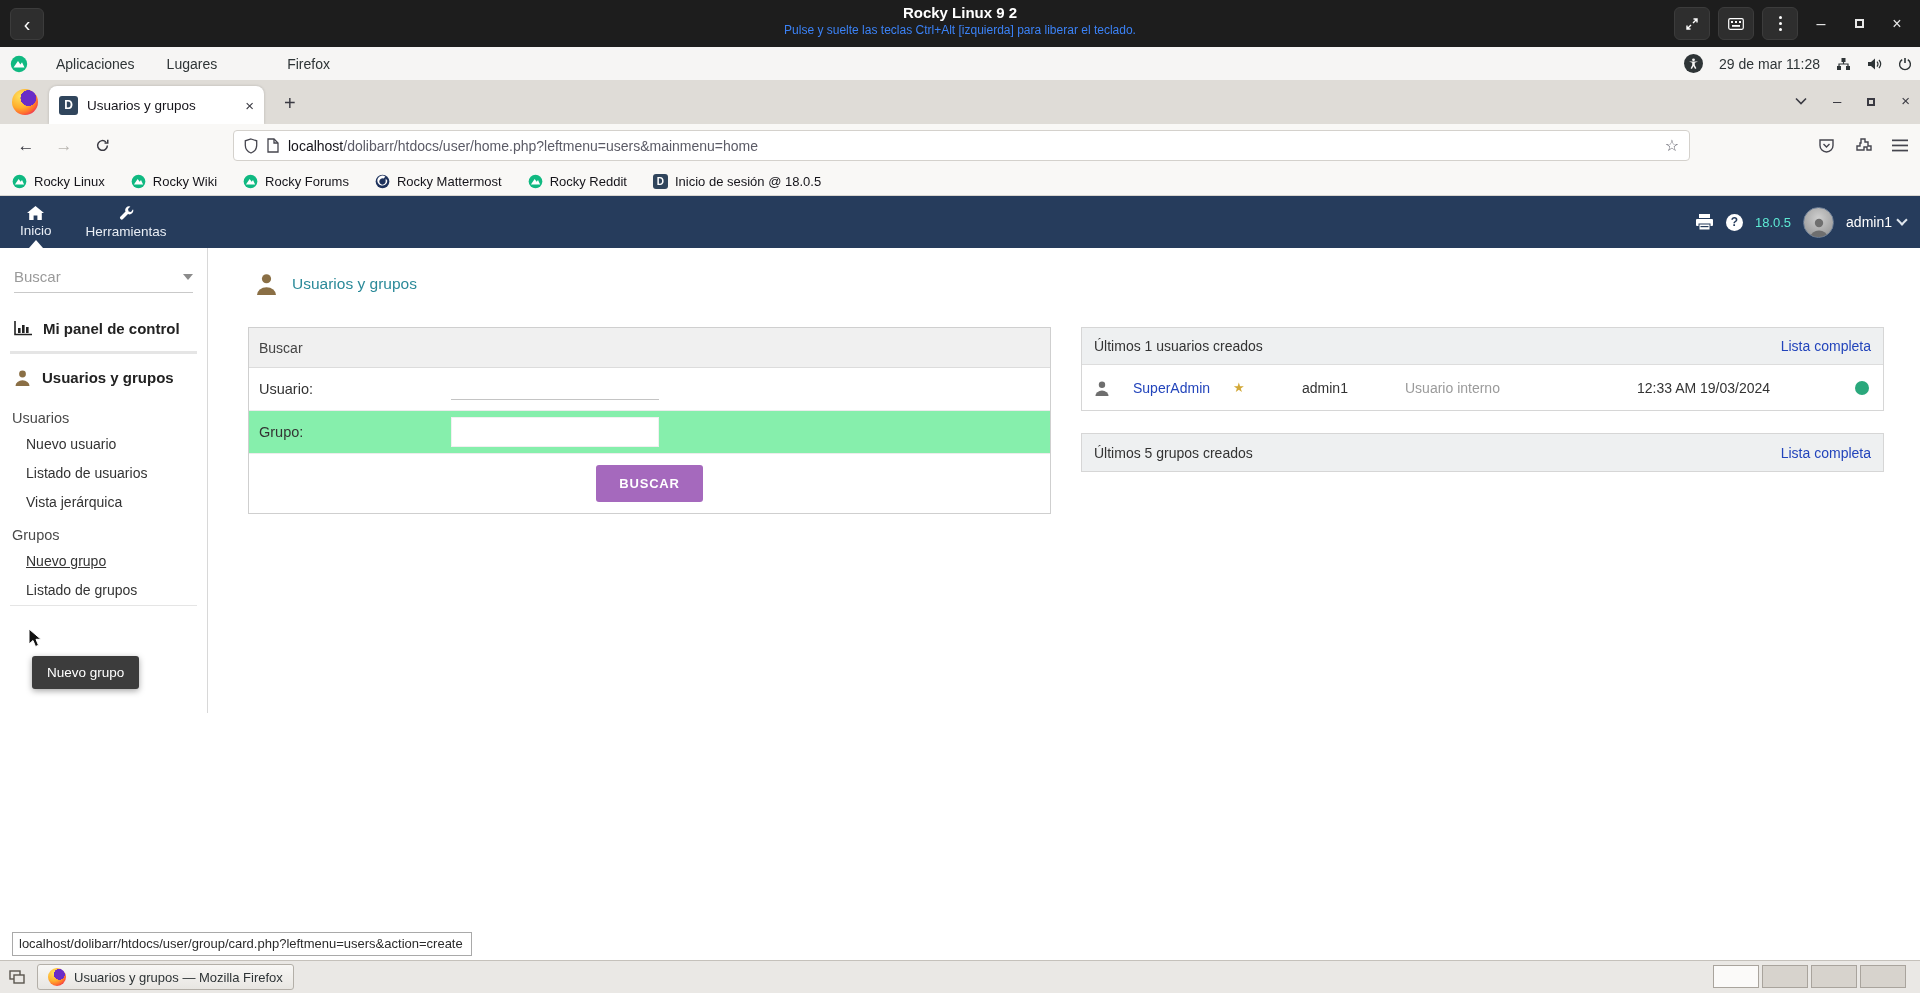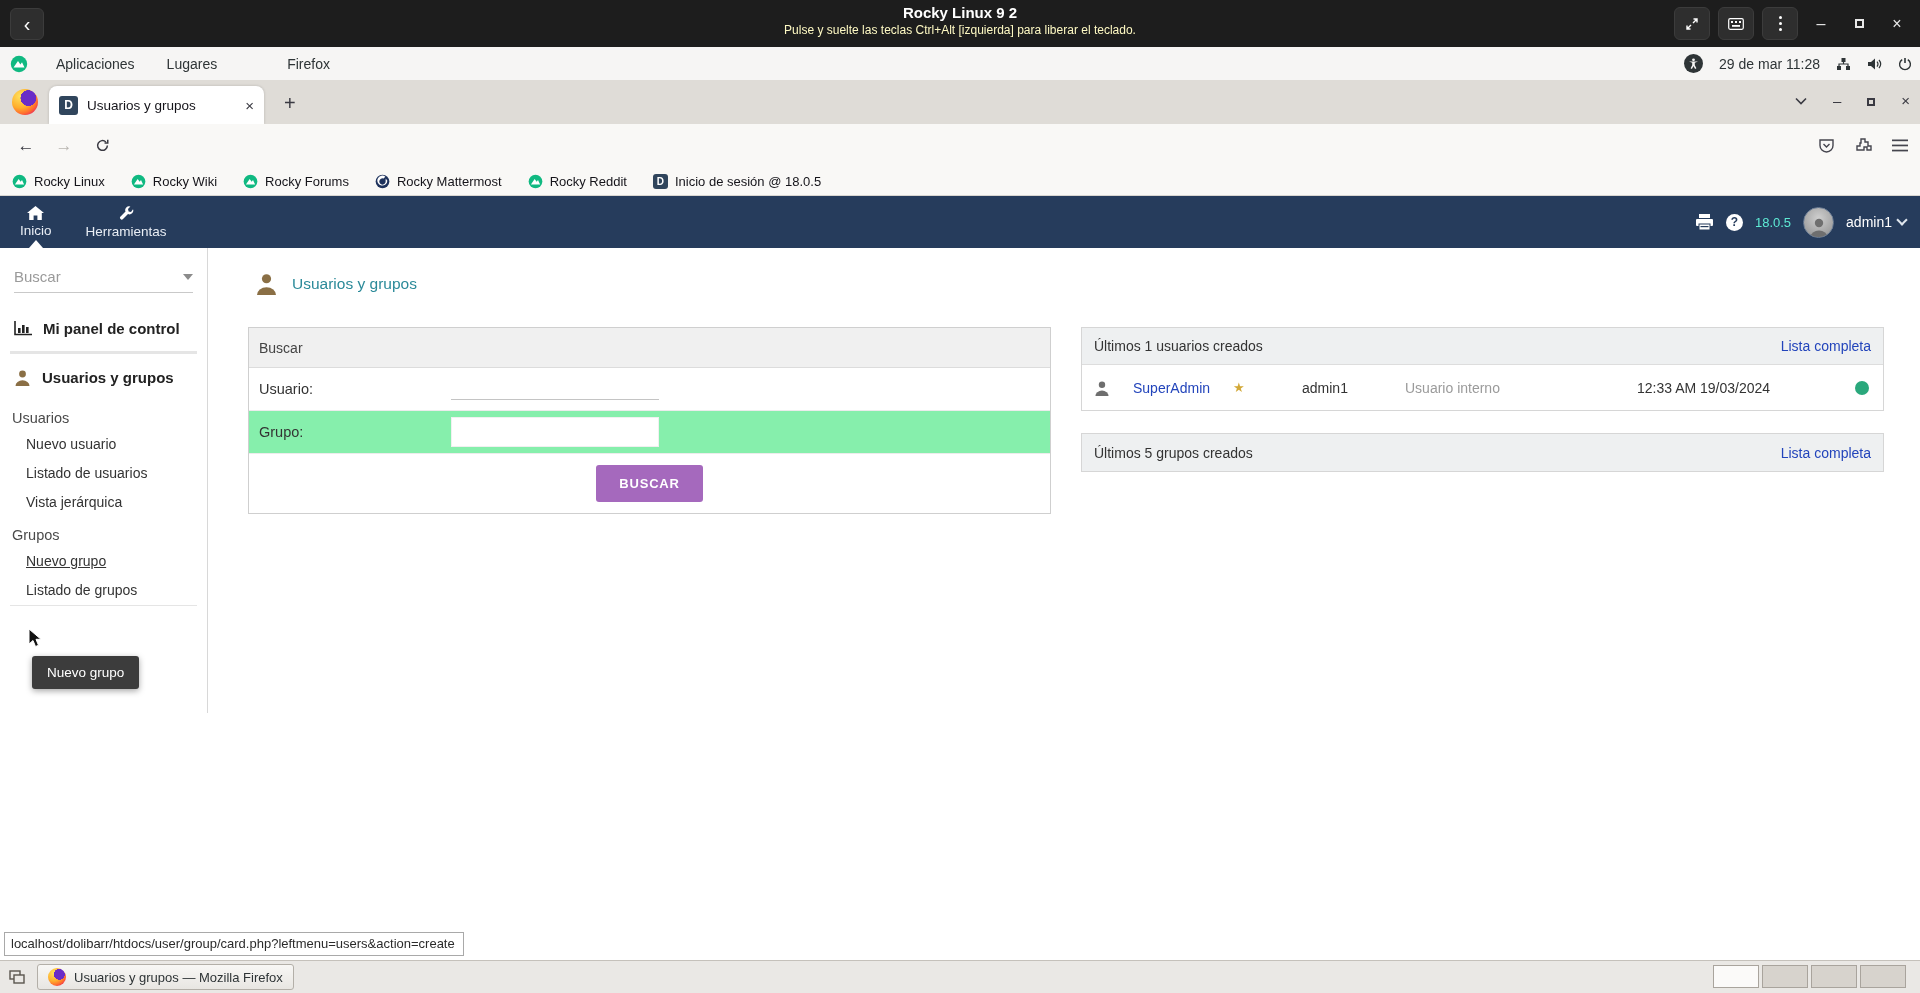--- a/index.html
+++ b/index.html
@@ -5,21 +5,21 @@
   * { box-sizing: border-box; margin: 0; padding: 0; }
   html,body { width:1920px; height:993px; }
   body { font-family:"Liberation Sans", sans-serif; background:#fff; }
   .screen { position:relative; width:1920px; height:993px; overflow:hidden; background:#fff; }
 
   
   .vm-bar { position:absolute; left:0; top:0; width:1920px; height:47px; background:#1d1d1d; display:flex; align-items:center; }
   .vm-back { position:absolute; left:10px; top:8px; width:34px; height:32px; background:#2e2e2e; border:1px solid #3c3c3c; border-radius:6px; color:#fff; font-size:20px; display:flex; align-items:center; justify-content:center; }
   .vm-center { position:absolute; left:0; right:0; top:4px; text-align:center; color:#fff; }
   .vm-title { font-size:15px; font-weight:bold; }
-  .vm-sub { font-size:12px; color:#fef9c3; margin-top:2px; }
+  .vm-sub { font-size:12px; color:#3b82f6; margin-top:2px; }
   .vm-right { position:absolute; right:8px; top:7px; display:flex; align-items:center; gap:8px; }
   .vm-btn { width:36px; height:33px; background:#2e2e2e; border:1px solid #3c3c3c; border-radius:6px; display:flex; align-items:center; justify-content:center; color:#fff; }
   .vm-glyph { width:30px; height:33px; display:flex; align-items:center; justify-content:center; color:#e8e8e8; font-size:16px; }
   .kebab { display:flex; flex-direction:column; gap:3px; }
   .kebab i { width:3px; height:3px; background:#fff; border-radius:50%; }
   .sq { width:9px; height:9px; border:2px solid #e8e8e8; display:inline-block; }
 
   
   .gnome-bar { position:absolute; left:0; top:47px; width:1920px; height:33px; background:#f6f5f4; display:flex; align-items:center; color:#2e3436; font-size:14px; }
   .gnome-left { display:flex; align-items:center; gap:24px; padding-left:10px; }
@@ -106,21 +106,21 @@
   .ucol-name { width:208px; display:flex; align-items:center; gap:23px; }
   .uname { color:#2244bb; }
   .ustar { color:#d2a837; font-size:13px; }
   .ucol-login { width:103px; color:#333; }
   .ucol-type { width:232px; color:#9b9b9b; }
   .ucol-date { flex:1; color:#333; }
   .status-dot { width:14px; height:14px; border-radius:50%; background:#2aa87c; margin-right:14px; }
   .box-gap { height:22px; }
 
   
-  .status-url { position:absolute; left:4px; top:932px; background:#fff; border:1px solid #a9a9a9; padding:3px 8px 4px 6px; font-size:13px; color:#2b2b2b; white-space:nowrap; }
+  .status-url { position:absolute; left:12px; top:932px; background:#fff; border:1px solid #a9a9a9; padding:3px 8px 4px 6px; font-size:13px; color:#2b2b2b; white-space:nowrap; }
   .taskbar { position:absolute; left:0; top:960px; width:1920px; height:33px; background:#eae8e5; border-top:1px solid #c5c1bb; display:flex; align-items:center; }
   .show-desktop { width:24px; height:24px; margin-left:5px; display:flex; align-items:center; justify-content:center; }
   .task-win { margin-left:8px; height:26px; display:flex; align-items:center; gap:8px; padding:0 10px; border:1px solid #b3afa8; border-radius:3px; background:linear-gradient(#f8f7f5,#e8e6e2); font-size:13px; color:#2e3436; }
   .ff-mini { width:18px; height:18px; border-radius:50%;
     background: radial-gradient(circle at 63% 35%, #6a2cc7 0 33%, rgba(0,0,0,0) 34%),
                 radial-gradient(circle at 32% 28%, #ffe25e, #ffae2c 45%, #ff6b2e 68%, #e3156d 88%, #a80d93); }
   .ws-switch { position:absolute; right:14px; top:4px; display:flex; gap:3px; }
   .ws { width:46px; height:23px; border:1px solid #a9a49d; background:#d7d3cd; }
   .ws.active { background:#fbfaf9; }
 
@@ -243,20 +243,35 @@
   <div class="ff-nav">
     <div class="nav-group">
       <span class="nav-btn">←</span>
       <span class="nav-btn disabled">→</span>
       <span class="nav-btn">
           <svg width="15" height="15" viewBox="0 0 16 16">
             <path d="M13.2 8a5.2 5.2 0 1 1-1.6-3.8" fill="none" stroke="#3a3a42" stroke-width="1.6"></path>
             <path d="M13.6 1.8v3.4h-3.4" fill="none" stroke="#3a3a42" stroke-width="1.6"></path>
           </svg>
         </span>
+    </div>
+    <div class="url-bar">
+      <span>
+          <svg width="14" height="16" viewBox="0 0 14 16">
+            <path d="M7 1l5.7 1.8v4.4c0 3.6-2.3 6.4-5.7 7.8-3.4-1.4-5.7-4.2-5.7-7.8V2.8z" fill="none" stroke="#45454e" stroke-width="1.3"></path>
+          </svg>
+        </span>
+      <span>
+          <svg width="12" height="15" viewBox="0 0 12 15">
+            <path d="M1 1h6l4 4v9H1z" fill="none" stroke="#45454e" stroke-width="1.3"></path>
+            <path d="M7 1v4h4" fill="none" stroke="#45454e" stroke-width="1.3"></path>
+          </svg>
+        </span>
+      <span class="url-text"><span class="url-host">localhost</span><span>/dolibarr/htdocs/user/home.php?leftmenu=users&amp;mainmenu=home</span></span>
+      <span class="url-star">☆</span>
     </div>
     <div class="nav-right">
       <span>
           <svg width="17" height="17" viewBox="0 0 17 17">
             <path d="M2 3h13v5.5a6.5 6.5 0 0 1-13 0z" fill="none" stroke="#45454e" stroke-width="1.4"></path>
             <path d="M5.5 7l3 3 3-3" fill="none" stroke="#45454e" stroke-width="1.4"></path>
           </svg>
         </span>
       <span>
           <svg width="17" height="17" viewBox="0 0 17 17">

